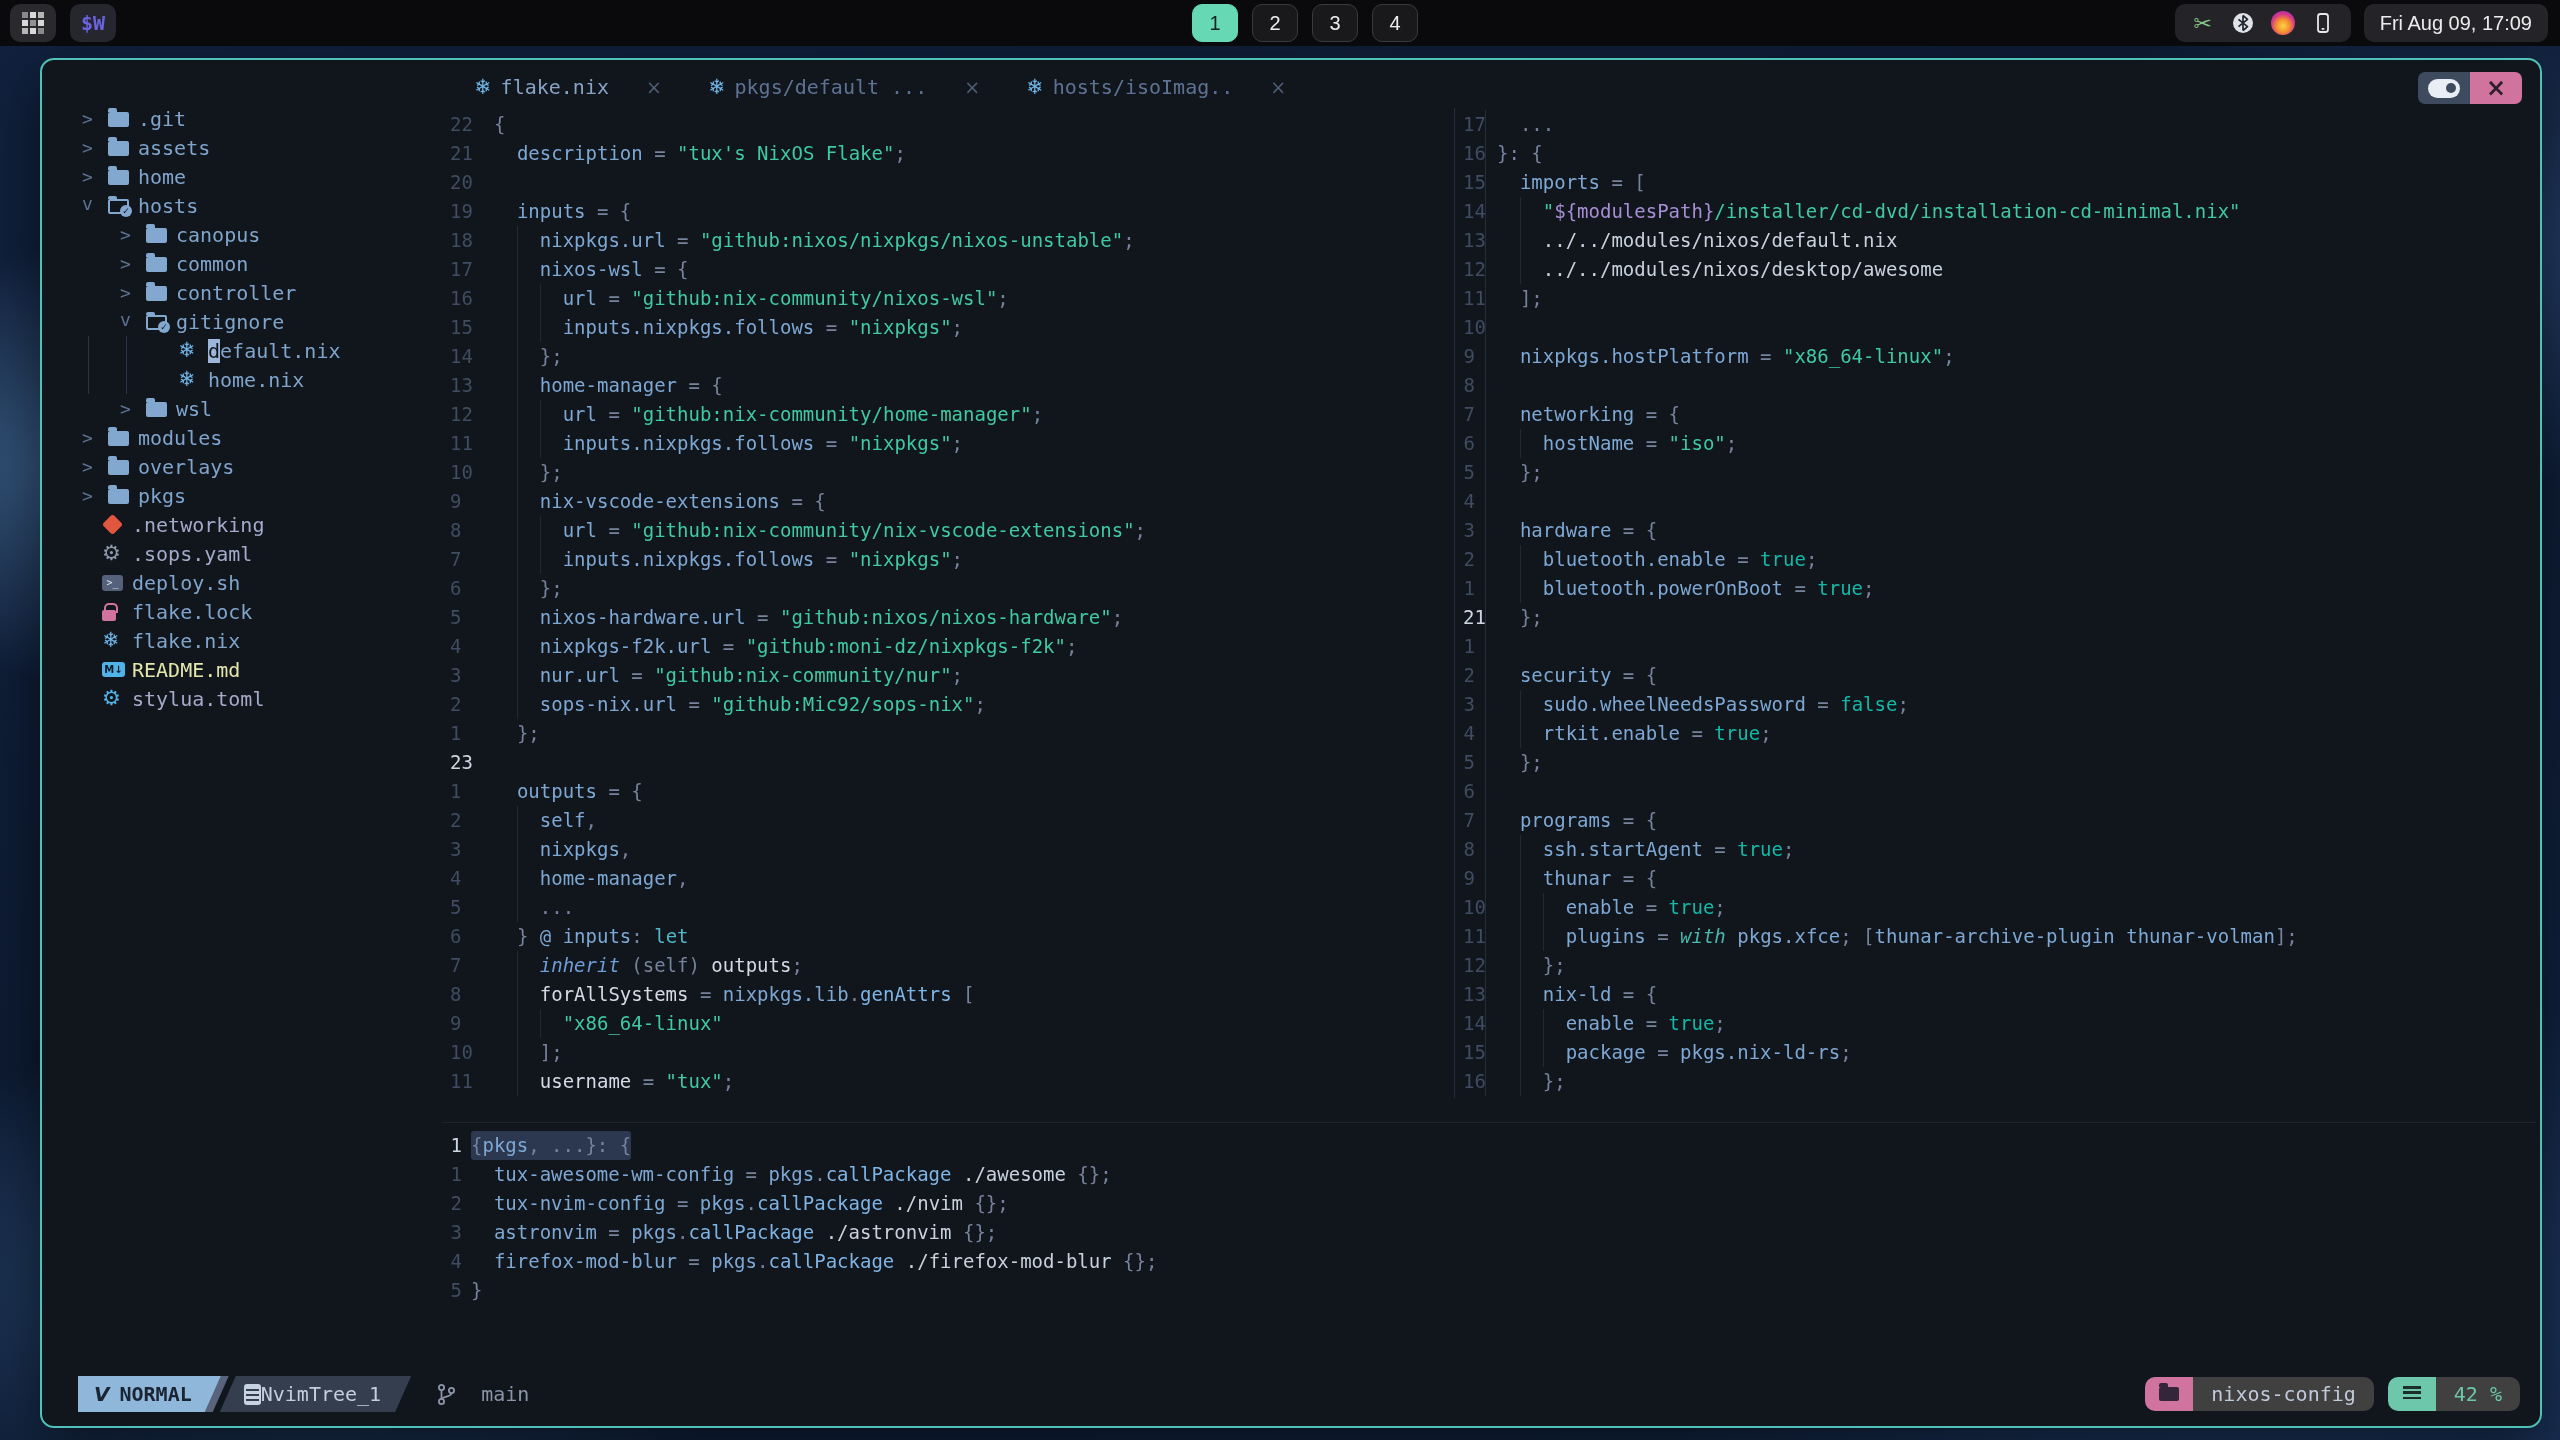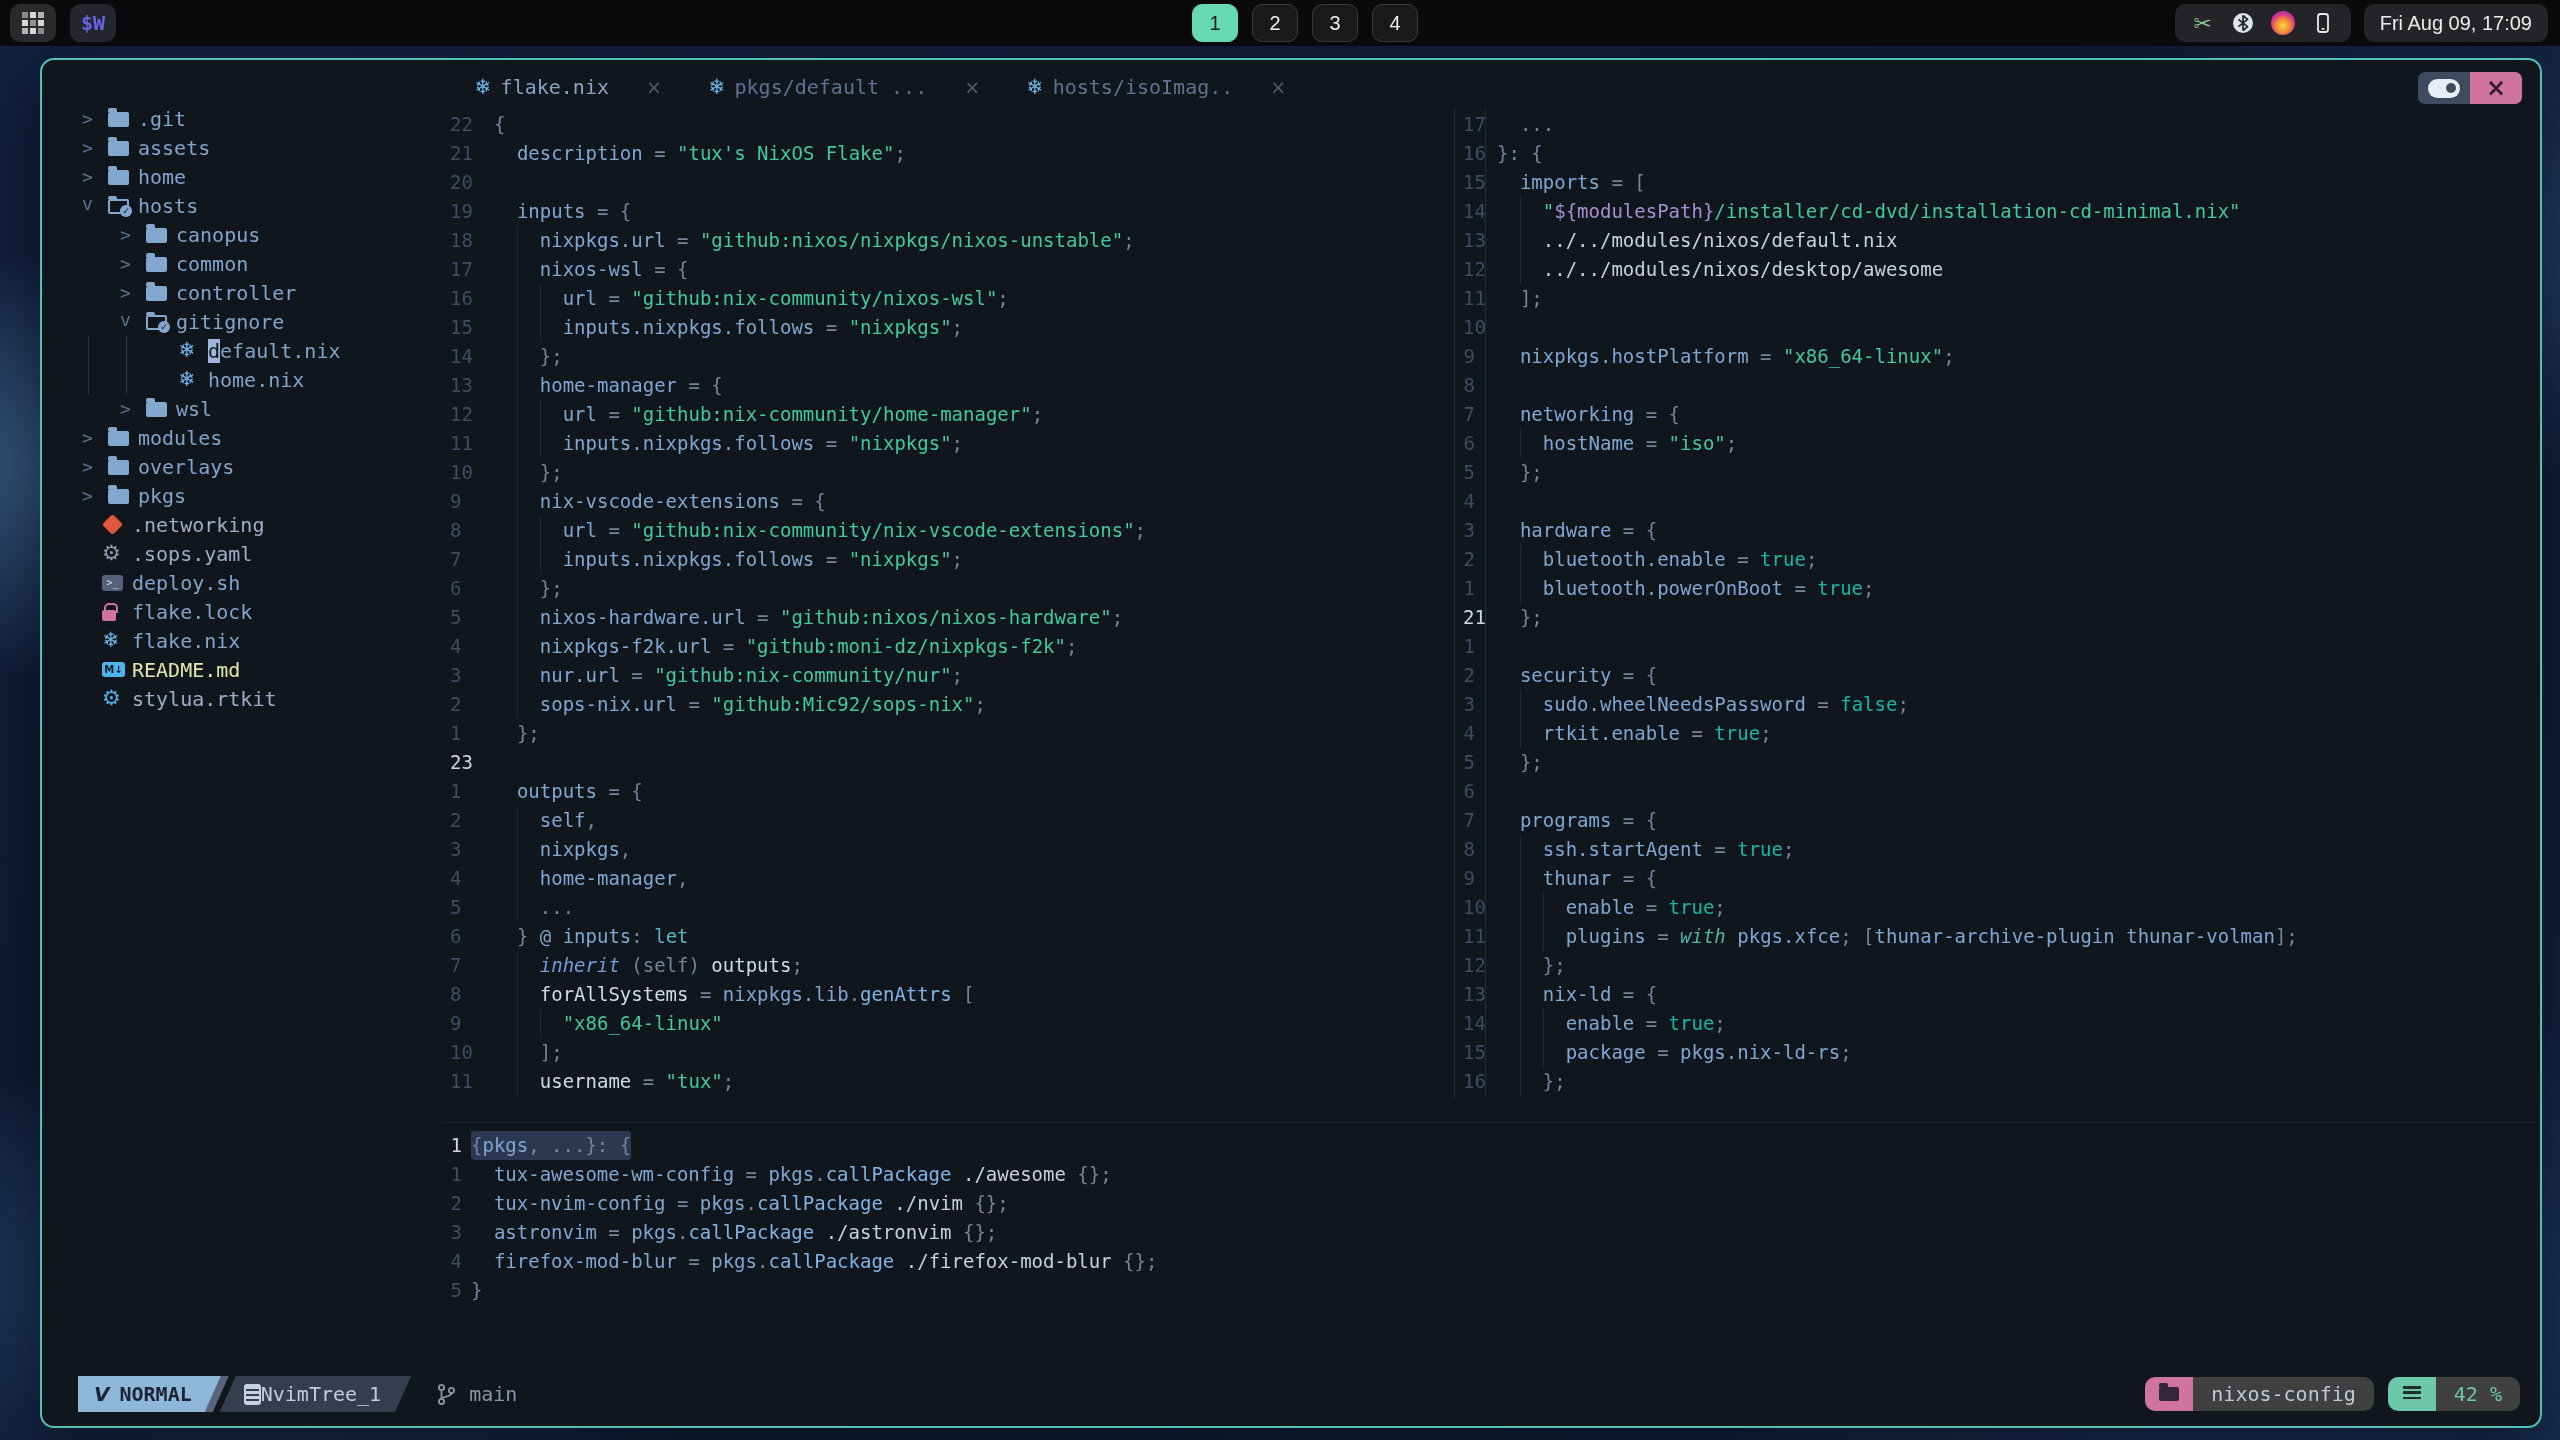--- a/index.html
+++ b/index.html
@@ -110,21 +110,21 @@
   
   .statusline { position:absolute; left:0; right:0; bottom:14px; height:36px; display:flex; align-items:center; padding:0 20px 0 36px; font-size:20px; }
   .sl-left { display:flex; align-items:center; height:100%; }
   .sl-mode { background:#8fb7d9; color:#1b2433; font-weight:bold; height:100%; display:flex; align-items:center; gap:10px;
              padding:0 30px 0 16px; clip-path:polygon(0 0,100% 0,calc(100% - 16px) 100%,0 100%); }
   .vim-ic { font-family:"DejaVu Sans",sans-serif; font-weight:bold; font-style:italic; }
   .sl-wedge { width:24px; height:100%; background:#59637b; margin-left:-17px; clip-path:polygon(16px 0,24px 0,8px 100%,0 100%); }
   .sl-buf { background:#353e4f; color:#c3cede; height:100%; display:flex; align-items:center; 
             padding:0 30px 0 24px; margin-left:-9px; clip-path:polygon(16px 0,100% 0,calc(100% - 16px) 100%,0 100%); }
   .doc-ic { width:17px; height:21px; border-radius:3px; background:repeating-linear-gradient(to bottom,#c7d2e2 0 3px,#353e4f 3px 5px); background-color:#c7d2e2; border:2px solid #c7d2e2; }
-  .sl-branch { display:flex; align-items:center; gap:13px; color:#8b95a8; margin-left:26px; }
+  .sl-branch { display:flex; align-items:center; gap:25px; color:#8b95a8; margin-left:26px; }
   .sl-right { margin-left:auto; display:flex; gap:14px; align-items:center; height:34px; }
   .chip { display:flex; height:34px; border-radius:10px; overflow:hidden; }
   .chip-ic { width:48px; display:grid; place-items:center; }
   .chip-ic.pink { background:#d1739f; }
   .chip-ic.teal { background:#6cc7ab; }
   .chip-label { background:#404040; color:#c0cad8; display:flex; align-items:center; padding:0 18px; }
   .chip-label.tealtxt { color:#6cc7ab; }
   .mini-folder { width:20px; height:14px; background:#33253a; border-radius:2px; position:relative; }
   .mini-folder::before { content:''; position:absolute; top:-4px; left:0; width:9px; height:4px; background:#33253a; border-radius:2px 2px 0 0; }
   .mini-lines { width:18px; height:16px; background:repeating-linear-gradient(to bottom,#1e2f2a 0 2.6px,#6cc7ab 2.6px 5.4px); }
@@ -365,21 +365,21 @@
         <span class="t-icon">
           <span class="ic-md">M↓</span>
         </span>
         <span class="lbl-yel">README.md</span>
       </div>
       <div class="tree-row">
         <span class="t-spc"></span>
         <span class="t-icon">
           <span class="ic-gear2">⚙</span>
         </span>
-        <span class="lbl-lav">stylua.rtkit</span>
+        <span class="lbl-lav">stylua.toml</span>
       </div>
     </div>
 
   <div class="pane pane-left" id="paneL"><div class="crow"><span class="num">22</span><span><span class="tk-p">{</span></span></div><div class="crow"><span class="num">21</span><span><span class="tind">&nbsp;&nbsp;</span><span class="tk-i">description</span><span class="tk-p"> = </span><span class="tk-s">"tux's NixOS Flake"</span><span class="tk-p">;</span></span></div><div class="crow"><span class="num">20</span><span>&nbsp;</span></div><div class="crow"><span class="num">19</span><span><span class="tind">&nbsp;&nbsp;</span><span class="tk-i">inputs</span><span class="tk-p"> = {</span></span></div><div class="crow"><span class="num">18</span><span><span class="tind">&nbsp;&nbsp;</span><span class="tind g">&nbsp;&nbsp;</span><span class="tk-i">nixpkgs.url</span><span class="tk-p"> = </span><span class="tk-s">"github:nixos/nixpkgs/nixos-unstable"</span><span class="tk-p">;</span></span></div><div class="crow"><span class="num">17</span><span><span class="tind">&nbsp;&nbsp;</span><span class="tind g">&nbsp;&nbsp;</span><span class="tk-i">nixos-wsl</span><span class="tk-p"> = {</span></span></div><div class="crow"><span class="num">16</span><span><span class="tind">&nbsp;&nbsp;</span><span class="tind g">&nbsp;&nbsp;</span><span class="tind g">&nbsp;&nbsp;</span><span class="tk-i">url</span><span class="tk-p"> = </span><span class="tk-s">"github:nix-community/nixos-wsl"</span><span class="tk-p">;</span></span></div><div class="crow"><span class="num">15</span><span><span class="tind">&nbsp;&nbsp;</span><span class="tind g">&nbsp;&nbsp;</span><span class="tind g">&nbsp;&nbsp;</span><span class="tk-i">inputs.nixpkgs.follows</span><span class="tk-p"> = </span><span class="tk-s">"nixpkgs"</span><span class="tk-p">;</span></span></div><div class="crow"><span class="num">14</span><span><span class="tind">&nbsp;&nbsp;</span><span class="tind g">&nbsp;&nbsp;</span><span class="tk-p">};</span></span></div><div class="crow"><span class="num">13</span><span><span class="tind">&nbsp;&nbsp;</span><span class="tind g">&nbsp;&nbsp;</span><span class="tk-i">home-manager</span><span class="tk-p"> = {</span></span></div><div class="crow"><span class="num">12</span><span><span class="tind">&nbsp;&nbsp;</span><span class="tind g">&nbsp;&nbsp;</span><span class="tind g">&nbsp;&nbsp;</span><span class="tk-i">url</span><span class="tk-p"> = </span><span class="tk-s">"github:nix-community/home-manager"</span><span class="tk-p">;</span></span></div><div class="crow"><span class="num">11</span><span><span class="tind">&nbsp;&nbsp;</span><span class="tind g">&nbsp;&nbsp;</span><span class="tind g">&nbsp;&nbsp;</span><span class="tk-i">inputs.nixpkgs.follows</span><span class="tk-p"> = </span><span class="tk-s">"nixpkgs"</span><span class="tk-p">;</span></span></div><div class="crow"><span class="num">10</span><span><span class="tind">&nbsp;&nbsp;</span><span class="tind g">&nbsp;&nbsp;</span><span class="tk-p">};</span></span></div><div class="crow"><span class="num">9</span><span><span class="tind">&nbsp;&nbsp;</span><span class="tind g">&nbsp;&nbsp;</span><span class="tk-i">nix-vscode-extensions</span><span class="tk-p"> = {</span></span></div><div class="crow"><span class="num">8</span><span><span class="tind">&nbsp;&nbsp;</span><span class="tind g">&nbsp;&nbsp;</span><span class="tind g">&nbsp;&nbsp;</span><span class="tk-i">url</span><span class="tk-p"> = </span><span class="tk-s">"github:nix-community/nix-vscode-extensions"</span><span class="tk-p">;</span></span></div><div class="crow"><span class="num">7</span><span><span class="tind">&nbsp;&nbsp;</span><span class="tind g">&nbsp;&nbsp;</span><span class="tind g">&nbsp;&nbsp;</span><span class="tk-i">inputs.nixpkgs.follows</span><span class="tk-p"> = </span><span class="tk-s">"nixpkgs"</span><span class="tk-p">;</span></span></div><div class="crow"><span class="num">6</span><span><span class="tind">&nbsp;&nbsp;</span><span class="tind g">&nbsp;&nbsp;</span><span class="tk-p">};</span></span></div><div class="crow"><span class="num">5</span><span><span class="tind">&nbsp;&nbsp;</span><span class="tind g">&nbsp;&nbsp;</span><span class="tk-i">nixos-hardware.url</span><span class="tk-p"> = </span><span class="tk-s">"github:nixos/nixos-hardware"</span><span class="tk-p">;</span></span></div><div class="crow"><span class="num">4</span><span><span class="tind">&nbsp;&nbsp;</span><span class="tind g">&nbsp;&nbsp;</span><span class="tk-i">nixpkgs-f2k.url</span><span class="tk-p"> = </span><span class="tk-s">"github:moni-dz/nixpkgs-f2k"</span><span class="tk-p">;</span></span></div><div class="crow"><span class="num">3</span><span><span class="tind">&nbsp;&nbsp;</span><span class="tind g">&nbsp;&nbsp;</span><span class="tk-i">nur.url</span><span class="tk-p"> = </span><span class="tk-s">"github:nix-community/nur"</span><span class="tk-p">;</span></span></div><div class="crow"><span class="num">2</span><span><span class="tind">&nbsp;&nbsp;</span><span class="tind g">&nbsp;&nbsp;</span><span class="tk-i">sops-nix.url</span><span class="tk-p"> = </span><span class="tk-s">"github:Mic92/sops-nix"</span><span class="tk-p">;</span></span></div><div class="crow"><span class="num">1</span><span><span class="tind">&nbsp;&nbsp;</span><span class="tk-p">};</span></span></div><div class="crow"><span class="num cur">23</span><span>&nbsp;</span></div><div class="crow"><span class="num">1</span><span><span class="tind">&nbsp;&nbsp;</span><span class="tk-i">outputs</span><span class="tk-p"> = {</span></span></div><div class="crow"><span class="num">2</span><span><span class="tind">&nbsp;&nbsp;</span><span class="tind g">&nbsp;&nbsp;</span><span class="tk-i">self</span><span class="tk-p">,</span></span></div><div class="crow"><span class="num">3</span><span><span class="tind">&nbsp;&nbsp;</span><span class="tind g">&nbsp;&nbsp;</span><span class="tk-i">nixpkgs</span><span class="tk-p">,</span></span></div><div class="crow"><span class="num">4</span><span><span class="tind">&nbsp;&nbsp;</span><span class="tind g">&nbsp;&nbsp;</span><span class="tk-i">home-manager</span><span class="tk-p">,</span></span></div><div class="crow"><span class="num">5</span><span><span class="tind">&nbsp;&nbsp;</span><span class="tind g">&nbsp;&nbsp;</span><span class="tk-p">...</span></span></div><div class="crow"><span class="num">6</span><span><span class="tind">&nbsp;&nbsp;</span><span class="tk-p">} </span><span class="tk-i">@</span><span class="tk-p"> </span><span class="tk-i">inputs</span><span class="tk-p">: </span><span class="tk-cy">let</span></span></div><div class="crow"><span class="num">7</span><span><span class="tind">&nbsp;&nbsp;</span><span class="tind g">&nbsp;&nbsp;</span><span class="tk-h">inherit</span><span class="tk-p"> (self) </span><span class="tk-w">outputs</span><span class="tk-p">;</span></span></div><div class="crow"><span class="num">8</span><span><span class="tind">&nbsp;&nbsp;</span><span class="tind g">&nbsp;&nbsp;</span><span class="tk-w">forAllSystems</span><span class="tk-p"> = </span><span class="tk-i">nixpkgs.lib</span><span class="tk-p">.</span><span class="tk-fn">genAttrs</span><span class="tk-p"> [</span></span></div><div class="crow"><span class="num">9</span><span><span class="tind">&nbsp;&nbsp;</span><span class="tind g">&nbsp;&nbsp;</span><span class="tind g">&nbsp;&nbsp;</span><span class="tk-s">"x86_64-linux"</span></span></div><div class="crow"><span class="num">10</span><span><span class="tind">&nbsp;&nbsp;</span><span class="tind g">&nbsp;&nbsp;</span><span class="tk-p">];</span></span></div><div class="crow"><span class="num">11</span><span><span class="tind">&nbsp;&nbsp;</span><span class="tind g">&nbsp;&nbsp;</span><span class="tk-w">username</span><span class="tk-p"> = </span><span class="tk-s">"tux"</span><span class="tk-p">;</span></span></div></div>
   <div class="pane pane-right" id="paneR"><div class="crow"><span class="num">17</span><span><span class="tind">&nbsp;&nbsp;</span><span class="tk-p">...</span></span></div><div class="crow"><span class="num">16</span><span><span class="tk-p">}: {</span></span></div><div class="crow"><span class="num">15</span><span><span class="tind">&nbsp;&nbsp;</span><span class="tk-i">imports</span><span class="tk-p"> = [</span></span></div><div class="crow"><span class="num">14</span><span><span class="tind">&nbsp;&nbsp;</span><span class="tind g">&nbsp;&nbsp;</span><span class="tk-s">"</span><span class="tk-e">${modulesPath}</span><span class="tk-s">/installer/cd-dvd/installation-cd-minimal.nix"</span></span></div><div class="crow"><span class="num">13</span><span><span class="tind">&nbsp;&nbsp;</span><span class="tind g">&nbsp;&nbsp;</span><span class="tk-d">../../modules/nixos/default.nix</span></span></div><div class="crow"><span class="num">12</span><span><span class="tind">&nbsp;&nbsp;</span><span class="tind g">&nbsp;&nbsp;</span><span class="tk-d">../../modules/nixos/desktop/awesome</span></span></div><div class="crow"><span class="num">11</span><span><span class="tind">&nbsp;&nbsp;</span><span class="tk-p">];</span></span></div><div class="crow"><span class="num">10</span><span>&nbsp;</span></div><div class="crow"><span class="num">9</span><span><span class="tind">&nbsp;&nbsp;</span><span class="tk-i">nixpkgs.hostPlatform</span><span class="tk-p"> = </span><span class="tk-s">"x86_64-linux"</span><span class="tk-p">;</span></span></div><div class="crow"><span class="num">8</span><span>&nbsp;</span></div><div class="crow"><span class="num">7</span><span><span class="tind">&nbsp;&nbsp;</span><span class="tk-i">networking</span><span class="tk-p"> = {</span></span></div><div class="crow"><span class="num">6</span><span><span class="tind">&nbsp;&nbsp;</span><span class="tind g">&nbsp;&nbsp;</span><span class="tk-i">hostName</span><span class="tk-p"> = </span><span class="tk-s">"iso"</span><span class="tk-p">;</span></span></div><div class="crow"><span class="num">5</span><span><span class="tind">&nbsp;&nbsp;</span><span class="tk-p">};</span></span></div><div class="crow"><span class="num">4</span><span>&nbsp;</span></div><div class="crow"><span class="num">3</span><span><span class="tind">&nbsp;&nbsp;</span><span class="tk-i">hardware</span><span class="tk-p"> = {</span></span></div><div class="crow"><span class="num">2</span><span><span class="tind">&nbsp;&nbsp;</span><span class="tind g">&nbsp;&nbsp;</span><span class="tk-i">bluetooth.enable</span><span class="tk-p"> = </span><span class="tk-b">true</span><span class="tk-p">;</span></span></div><div class="crow"><span class="num">1</span><span><span class="tind">&nbsp;&nbsp;</span><span class="tind g">&nbsp;&nbsp;</span><span class="tk-i">bluetooth.powerOnBoot</span><span class="tk-p"> = </span><span class="tk-b">true</span><span class="tk-p">;</span></span></div><div class="crow"><span class="num cur">21</span><span><span class="tind">&nbsp;&nbsp;</span><span class="tk-p">};</span></span></div><div class="crow"><span class="num">1</span><span>&nbsp;</span></div><div class="crow"><span class="num">2</span><span><span class="tind">&nbsp;&nbsp;</span><span class="tk-i">security</span><span class="tk-p"> = {</span></span></div><div class="crow"><span class="num">3</span><span><span class="tind">&nbsp;&nbsp;</span><span class="tind g">&nbsp;&nbsp;</span><span class="tk-i">sudo.wheelNeedsPassword</span><span class="tk-p"> = </span><span class="tk-b">false</span><span class="tk-p">;</span></span></div><div class="crow"><span class="num">4</span><span><span class="tind">&nbsp;&nbsp;</span><span class="tind g">&nbsp;&nbsp;</span><span class="tk-i">rtkit.enable</span><span class="tk-p"> = </span><span class="tk-b">true</span><span class="tk-p">;</span></span></div><div class="crow"><span class="num">5</span><span><span class="tind">&nbsp;&nbsp;</span><span class="tk-p">};</span></span></div><div class="crow"><span class="num">6</span><span>&nbsp;</span></div><div class="crow"><span class="num">7</span><span><span class="tind">&nbsp;&nbsp;</span><span class="tk-i">programs</span><span class="tk-p"> = {</span></span></div><div class="crow"><span class="num">8</span><span><span class="tind">&nbsp;&nbsp;</span><span class="tind g">&nbsp;&nbsp;</span><span class="tk-i">ssh.startAgent</span><span class="tk-p"> = </span><span class="tk-b">true</span><span class="tk-p">;</span></span></div><div class="crow"><span class="num">9</span><span><span class="tind">&nbsp;&nbsp;</span><span class="tind g">&nbsp;&nbsp;</span><span class="tk-i">thunar</span><span class="tk-p"> = {</span></span></div><div class="crow"><span class="num">10</span><span><span class="tind">&nbsp;&nbsp;</span><span class="tind g">&nbsp;&nbsp;</span><span class="tind g">&nbsp;&nbsp;</span><span class="tk-i">enable</span><span class="tk-p"> = </span><span class="tk-b">true</span><span class="tk-p">;</span></span></div><div class="crow"><span class="num">11</span><span><span class="tind">&nbsp;&nbsp;</span><span class="tind g">&nbsp;&nbsp;</span><span class="tind g">&nbsp;&nbsp;</span><span class="tk-i">plugins</span><span class="tk-p"> = </span><span class="tk-k">with</span><span class="tk-p"> </span><span class="tk-i">pkgs.xfce</span><span class="tk-p">; [</span><span class="tk-i">thunar-archive-plugin</span><span class="tk-p"> </span><span class="tk-i">thunar-volman</span><span class="tk-p">];</span></span></div><div class="crow"><span class="num">12</span><span><span class="tind">&nbsp;&nbsp;</span><span class="tind g">&nbsp;&nbsp;</span><span class="tk-p">};</span></span></div><div class="crow"><span class="num">13</span><span><span class="tind">&nbsp;&nbsp;</span><span class="tind g">&nbsp;&nbsp;</span><span class="tk-i">nix-ld</span><span class="tk-p"> = {</span></span></div><div class="crow"><span class="num">14</span><span><span class="tind">&nbsp;&nbsp;</span><span class="tind g">&nbsp;&nbsp;</span><span class="tind g">&nbsp;&nbsp;</span><span class="tk-i">enable</span><span class="tk-p"> = </span><span class="tk-b">true</span><span class="tk-p">;</span></span></div><div class="crow"><span class="num">15</span><span><span class="tind">&nbsp;&nbsp;</span><span class="tind g">&nbsp;&nbsp;</span><span class="tind g">&nbsp;&nbsp;</span><span class="tk-i">package</span><span class="tk-p"> = </span><span class="tk-i">pkgs.nix-ld-rs</span><span class="tk-p">;</span></span></div><div class="crow"><span class="num">16</span><span><span class="tind">&nbsp;&nbsp;</span><span class="tind g">&nbsp;&nbsp;</span><span class="tk-p">};</span></span></div></div>
   <div class="pane pane-bottom" id="paneB"><div class="crow"><span class="num cur">1</span><span class="sel"><span class="tk-p">{</span><span class="tk-i">pkgs</span><span class="tk-p">, ...}: {</span></span></div><div class="crow"><span class="num">1</span><span><span class="tind">&nbsp;&nbsp;</span><span class="tk-i">tux-awesome-wm-config</span><span class="tk-p"> = </span><span class="tk-i">pkgs</span><span class="tk-p">.</span><span class="tk-fn">callPackage</span><span class="tk-p"> </span><span class="tk-d">./awesome</span><span class="tk-p"> {};</span></span></div><div class="crow"><span class="num">2</span><span><span class="tind">&nbsp;&nbsp;</span><span class="tk-i">tux-nvim-config</span><span class="tk-p"> = </span><span class="tk-i">pkgs</span><span class="tk-p">.</span><span class="tk-fn">callPackage</span><span class="tk-p"> </span><span class="tk-d">./nvim</span><span class="tk-p"> {};</span></span></div><div class="crow"><span class="num">3</span><span><span class="tind">&nbsp;&nbsp;</span><span class="tk-i">astronvim</span><span class="tk-p"> = </span><span class="tk-i">pkgs</span><span class="tk-p">.</span><span class="tk-fn">callPackage</span><span class="tk-p"> </span><span class="tk-d">./astronvim</span><span class="tk-p"> {};</span></span></div><div class="crow"><span class="num">4</span><span><span class="tind">&nbsp;&nbsp;</span><span class="tk-i">firefox-mod-blur</span><span class="tk-p"> = </span><span class="tk-i">pkgs</span><span class="tk-p">.</span><span class="tk-fn">callPackage</span><span class="tk-p"> </span><span class="tk-d">./firefox-mod-blur</span><span class="tk-p"> {};</span></span></div><div class="crow"><span class="num">5</span><span><span class="tk-p">}</span></span></div></div>
 
   <div class="statusline">
     <div class="sl-left">
       <div class="sl-mode">

